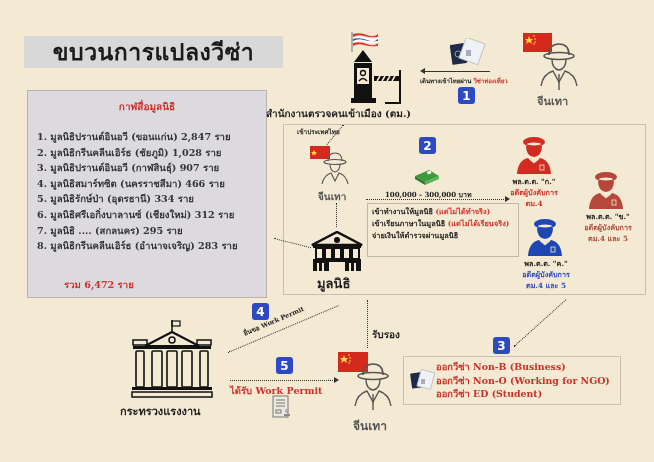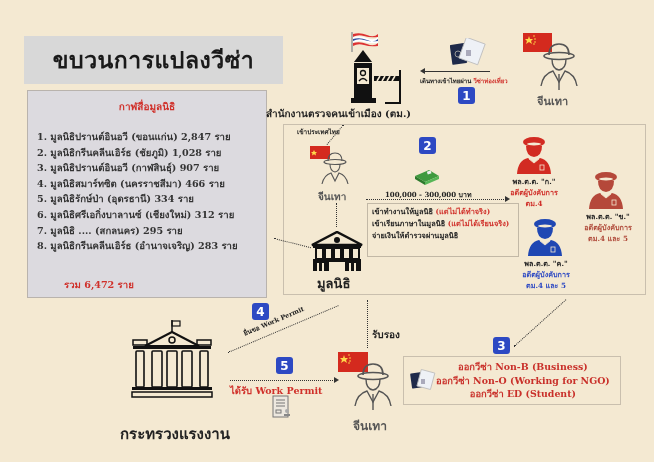--- a/index.html
+++ b/index.html
@@ -1,35 +1,35 @@
 <!DOCTYPE html>
 <html><head>
 <meta charset="utf-8">
 <style>
   html,body{margin:0;padding:0;}
   body{width:654px;height:462px;background:#f4e9d2;position:relative;overflow:hidden;font-family:"DejaVu Serif","Liberation Serif",serif;color:#222;}
   .abs{position:absolute;}
-  .title-box{left:24px;top:36px;width:259px;height:48px;background:#d8d8d8;display:flex;align-items:center;justify-content:center;}
+  .title-box{left:24px;top:36px;width:259px;height:32px;background:#d8d8d8;display:flex;align-items:center;justify-content:center;}
   .title-box span{font-family:"DejaVu Serif",serif;font-weight:bold;font-size:23px;color:#1a1a1a;letter-spacing:0.5px;}
   .list-panel{left:27px;top:90px;width:240px;height:208px;background:#dcdadf;border:1px solid #b9b3ad;box-sizing:border-box;}
   .list-title{position:absolute;left:0;right:0;top:8px;text-align:center;color:#d0302a;font-weight:bold;font-size:10px;}
   .list-items{position:absolute;left:9px;top:38px;font-size:9.6px;font-weight:bold;color:#333;line-height:15.6px;white-space:nowrap;}
   .list-total{position:absolute;left:9px;top:186px;font-size:9.6px;font-weight:bold;color:#d0302a;margin-left:27px;}
   .badge{width:17px;height:17px;background:#2d49c3;border-radius:3px;color:#fff;font-weight:bold;font-size:12px;display:flex;align-items:center;justify-content:center;font-family:"DejaVu Sans",sans-serif;}
   .main-box{left:283px;top:124px;width:363px;height:171px;border:1px solid #c9bfae;box-sizing:border-box;}
   .text-sm{font-size:7px;font-weight:bold;white-space:nowrap;}
   .label-bold{font-weight:bold;white-space:nowrap;}
   .red{color:#d0302a;}
   .dark-red{color:#b04a3a;}
   .blue{color:#2d49c3;}
   .gray{color:#555;}
   .dotted-h{border-top:1px dotted #333;height:0;}
   .dotted-v{border-left:1px dotted #333;width:0;}
   .cond-box{left:367px;top:203px;width:152px;height:54px;border:1px solid #c2b8a6;box-sizing:border-box;padding:2px 4px;font-size:7.4px;font-weight:bold;line-height:12px;white-space:nowrap;}
-  .visa-box{left:403px;top:356px;width:218px;height:49px;border:1px solid #c9bfae;box-sizing:border-box;text-align:center;}
+  .visa-box{left:403px;top:356px;width:218px;height:49px;border:1px solid #c9bfae;box-sizing:border-box;}
   .visa-lines{position:absolute;left:32px;top:3px;font-size:9.4px;font-weight:bold;color:#c9302a;line-height:13.6px;white-space:nowrap;}
   .officer-label{text-align:center;font-size:7.2px;font-weight:bold;line-height:11px;white-space:nowrap;}
 </style>
 </head>
 <body>
 
 <div class="abs title-box">
   <span>ขบวนการแปลงวีซ่า</span>
 </div>
 
@@ -238,21 +238,21 @@
       <rect x="6" y="31" width="8" height="36" rx="1"></rect>
         <rect x="22" y="31" width="10" height="36" rx="1"></rect>
       <rect x="37" y="31" width="10" height="36" rx="1"></rect>
         <rect x="52" y="31" width="10" height="36" rx="1"></rect>
       <rect x="70" y="31" width="8" height="36" rx="1"></rect>
     </g>
     <rect x="2" y="67" width="80" height="3" fill="#111"></rect>
     <rect x="2" y="72" width="80" height="5" fill="none" stroke="#111" stroke-width="1.5"></rect>
   </svg>
 </div>
-<div class="abs label-bold" style="left:120px;top:422px;font-size:15px;">กระทรวงแรงงาน</div>
+<div class="abs label-bold" style="left:120px;top:402px;font-size:11px;">กระทรวงแรงงาน</div>
 
 <div class="abs badge" style="left:276px;top:357px;">5</div>
 <div class="abs dotted-h" style="left:230px;top:380px;width:105px;"></div>
 <div class="abs" style="left:334px;top:377px;width:0;height:0;border-top:3px solid transparent;border-bottom:3px solid transparent;border-left:5px solid #333;"></div>
 <div class="abs label-bold red" style="left:230px;top:383px;font-size:9.5px;">ได้รับ Work Permit</div>
 <div class="abs" style="left:272px;top:395px;width:20px;height:24px;">
   <svg width="20" height="24" viewBox="0 0 20 24">
     <rect x="1" y="1" width="15" height="21" fill="#ede8df" stroke="#777" stroke-width="1"></rect>
     <line x1="4" y1="5" x2="13" y2="5" stroke="#777"></line>
       <line x1="4" y1="8" x2="13" y2="8" stroke="#777"></line>

